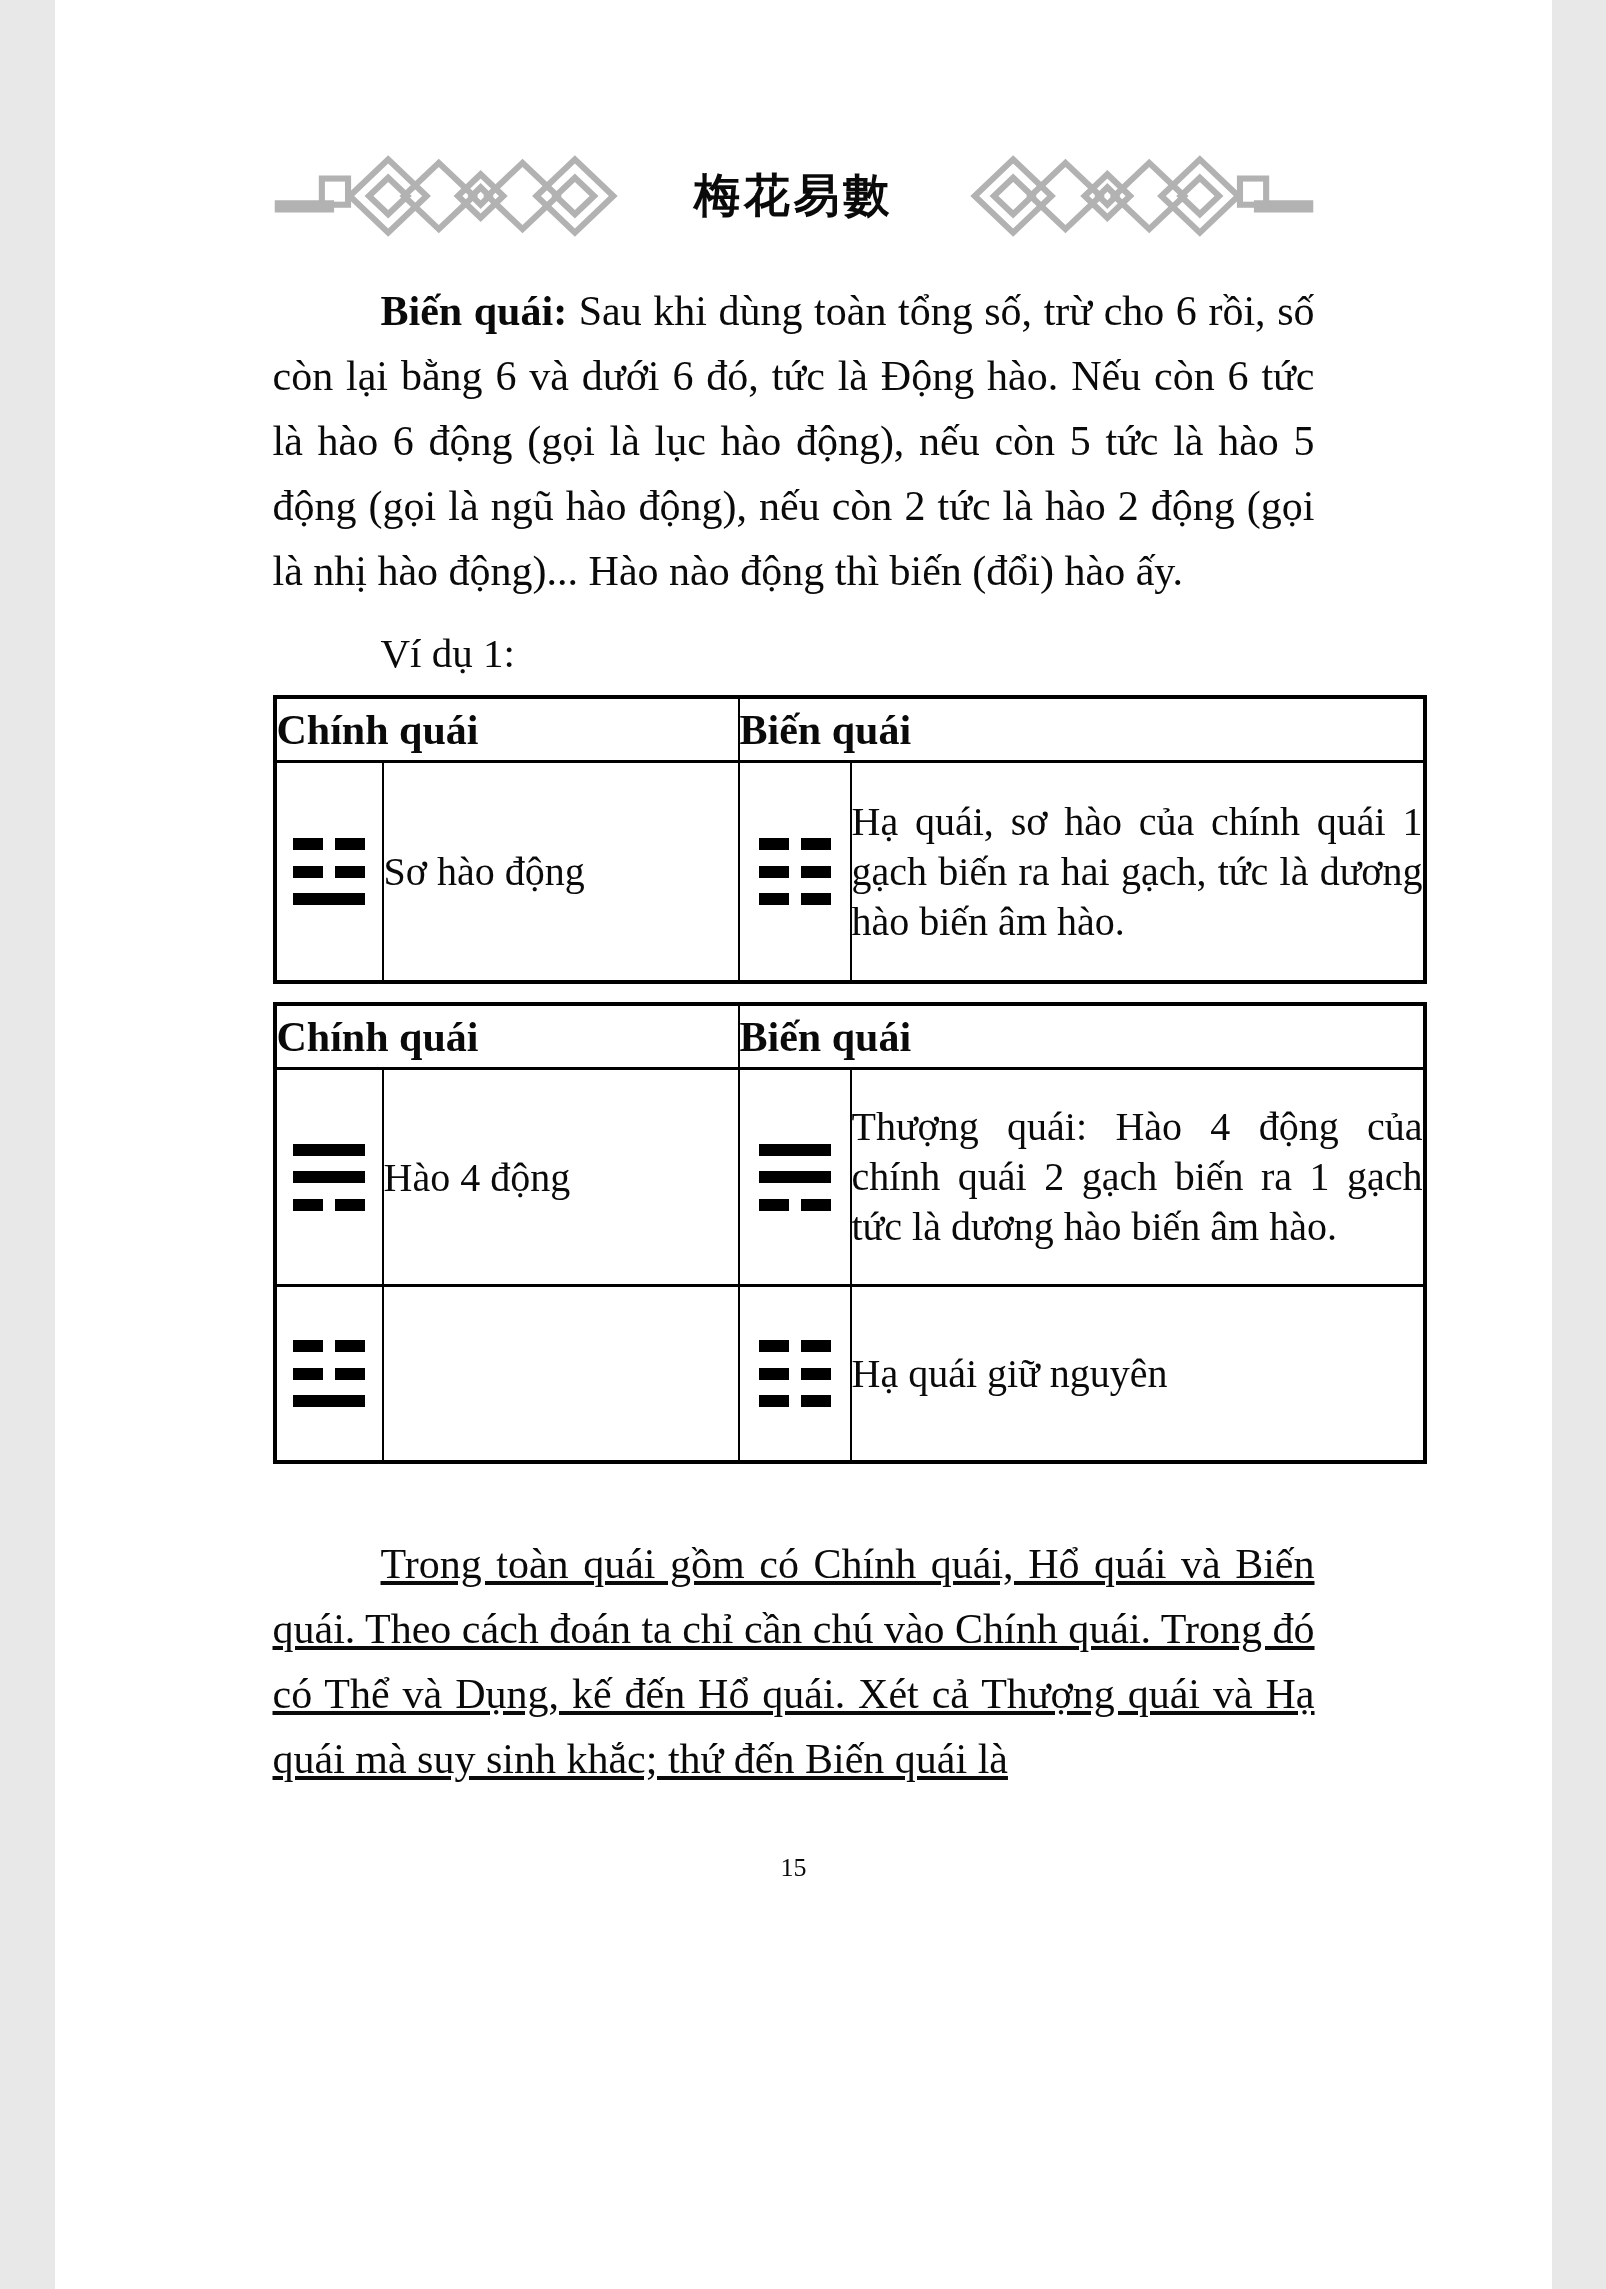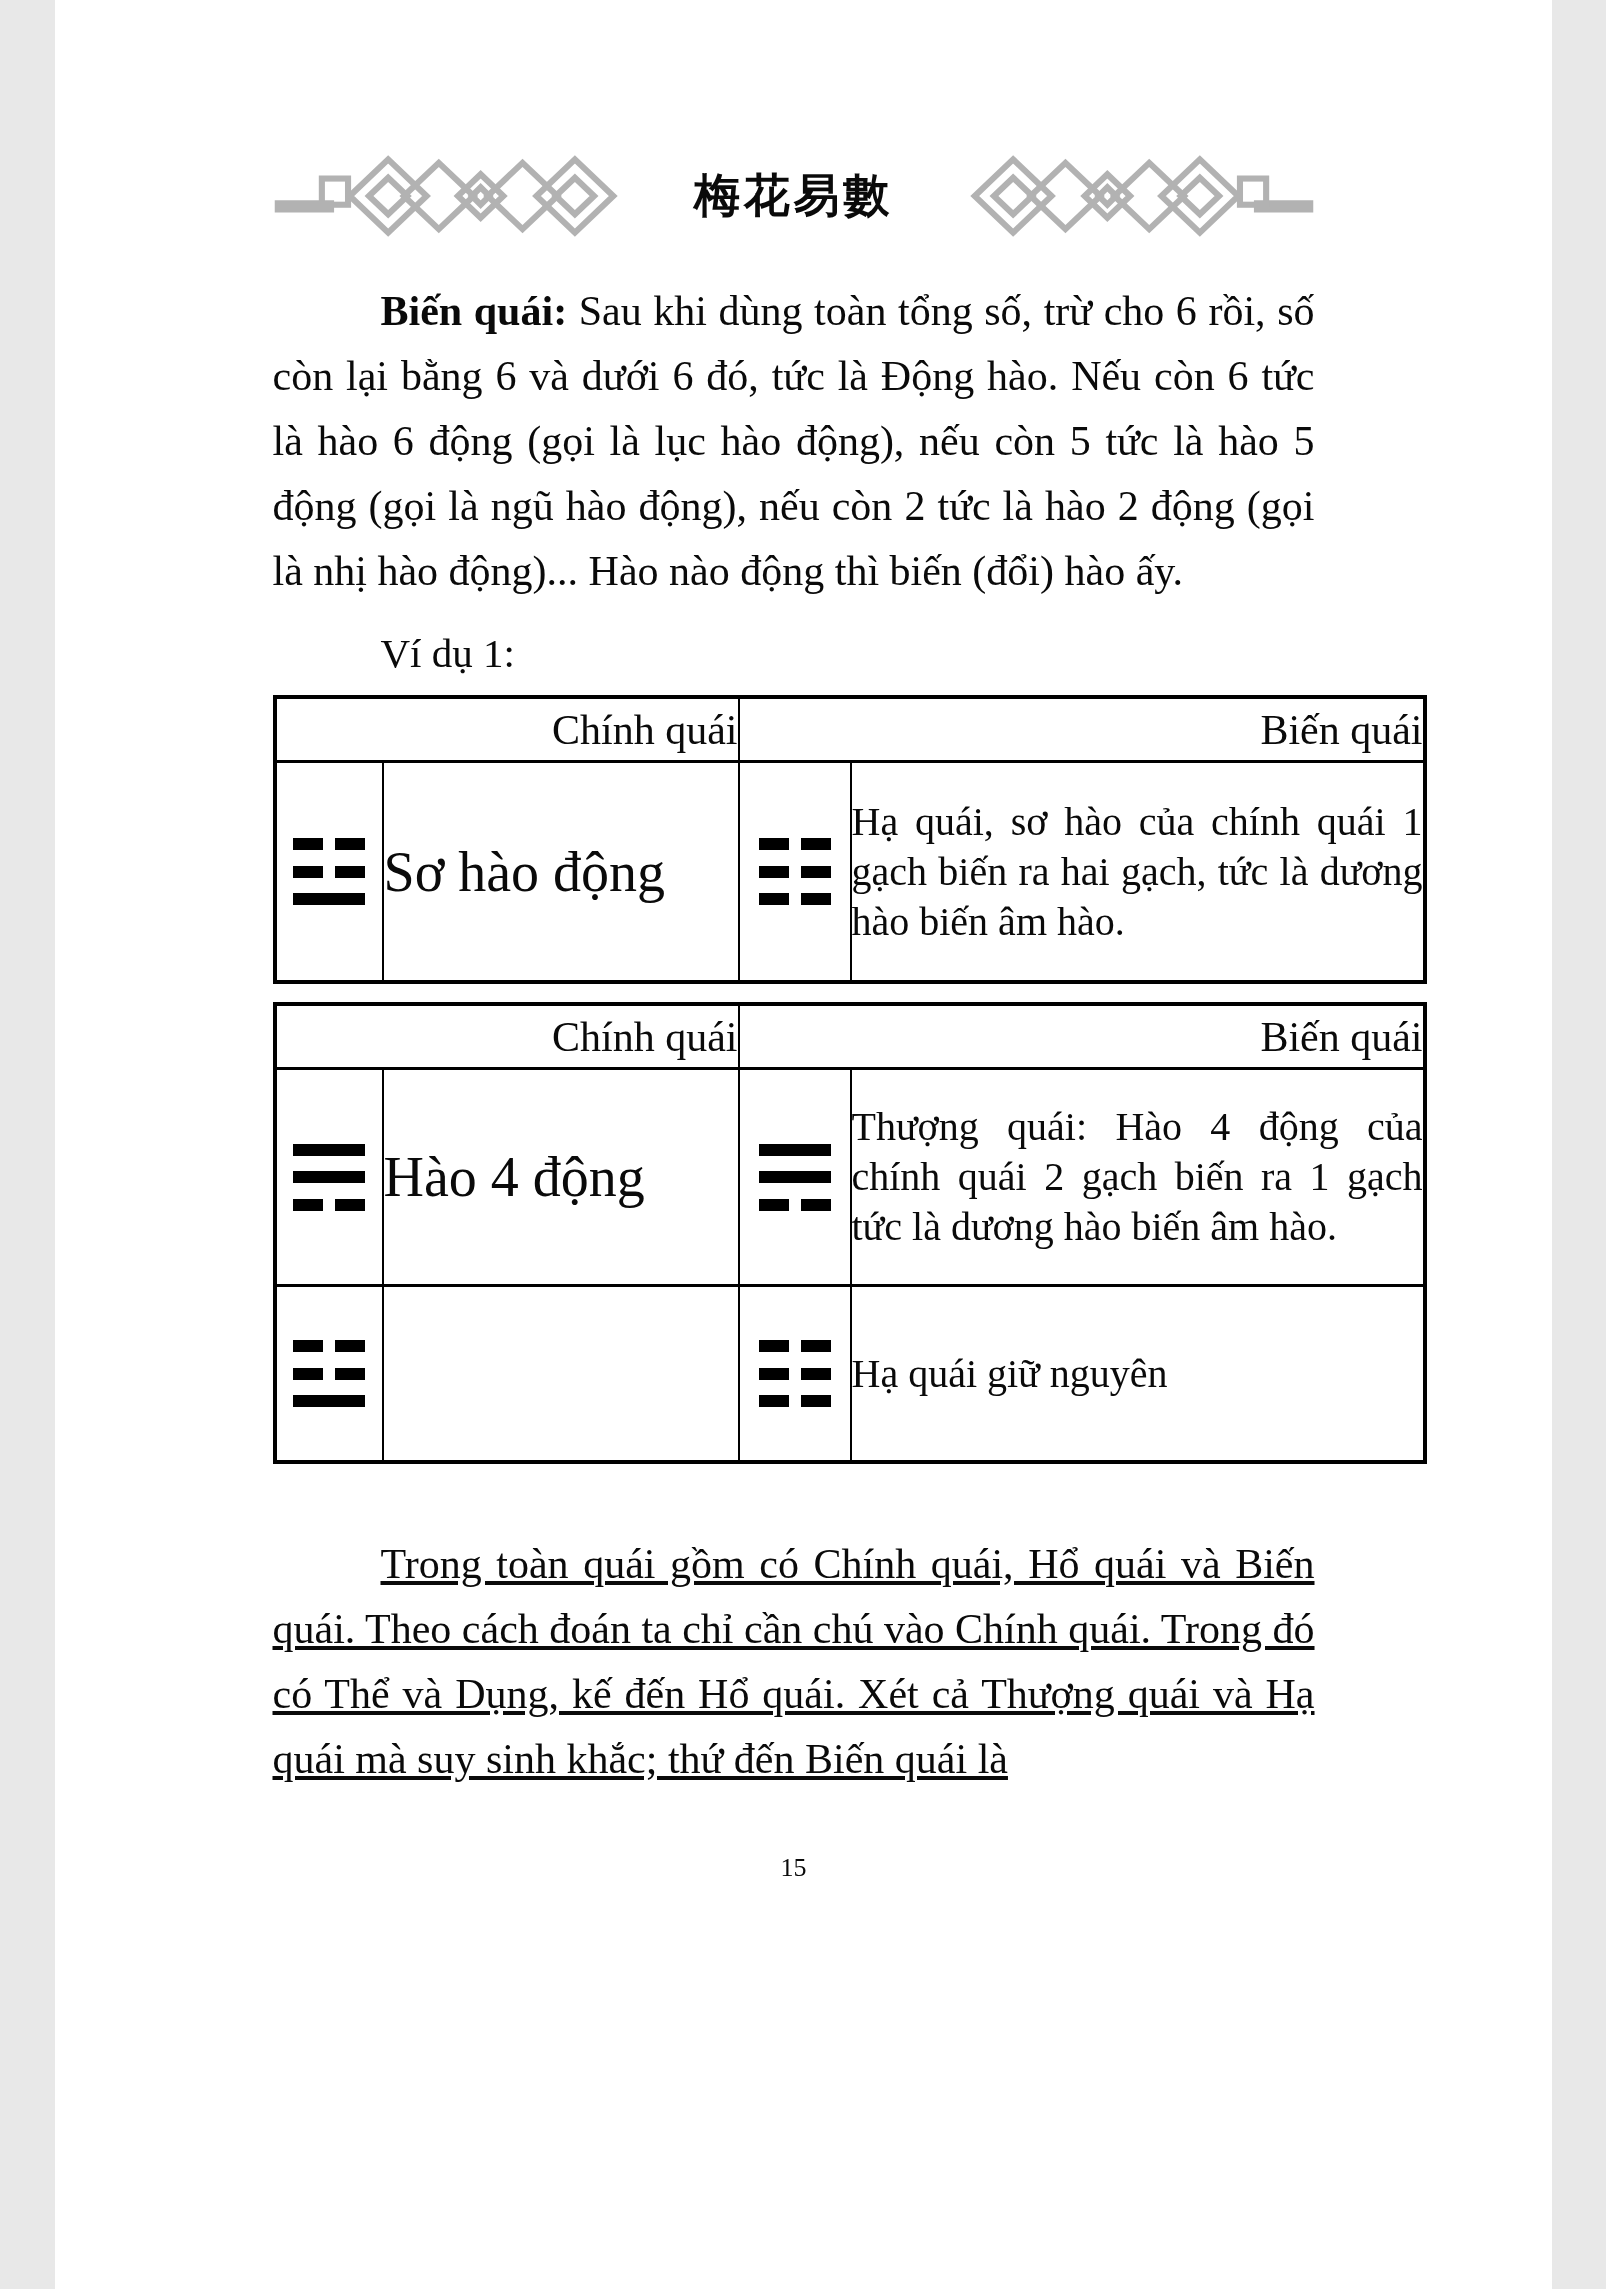--- a/index.html
+++ b/index.html
@@ -21,23 +21,23 @@
   .example-label{font-size:41px;margin-top:25px;padding-left:108px;}
   
   table.hex{border-collapse:collapse;table-layout:fixed;width:1151px;margin-top:18.4px;
     border:4.6px solid #000;}
   table.hex col.c1{width:108px;}
   table.hex col.c2{width:356px;}
   table.hex col.c3{width:112px;}
   table.hex col.c4{width:574px;}
   table.hex th, table.hex td{border:2.8px solid #000;padding:0;}
   table.hex tr{border-top:3.7px solid #000;}
-  table.hex th{font-size:42px;font-weight:normal;height:61px;text-align:right;vertical-align:middle;}
+  table.hex th{font-size:42px;font-weight:bold;height:61px;text-align:left;vertical-align:middle;}
   td.tg-cell{vertical-align:middle;}
-  td.lbl-cell{font-size:56px;vertical-align:middle;padding-left:13px;font-family:Liberation Serif, serif;}
+  td.lbl-cell{font-size:40px;vertical-align:middle;padding-left:13px;font-family:Liberation Serif, serif;}
   td.desc-cell{font-size:40px;line-height:50px;vertical-align:middle;padding:9.2px 13px 9.2px 14.7px;}
   td.desc-cell.just{text-align:justify;}
   .t1-r1{height:92px;}
   .t1-r2{height:220px;}
   .t2-r1{height:217px;}
   .t2-r2{height:176px;}
   
   .trigram{width:72px;margin:0 auto;display:flex;flex-direction:column;gap:15.6px;}
   .tl{height:12px;}
   .tl.solid{background:#000;}

